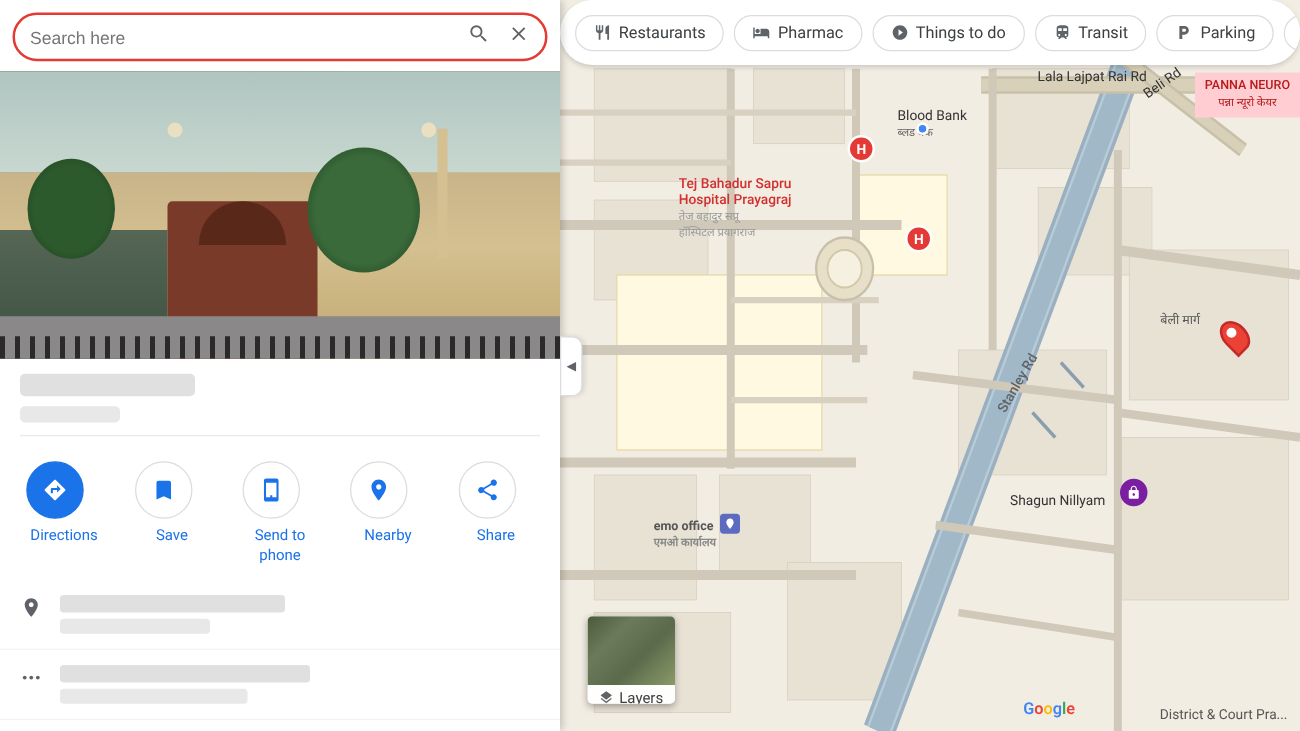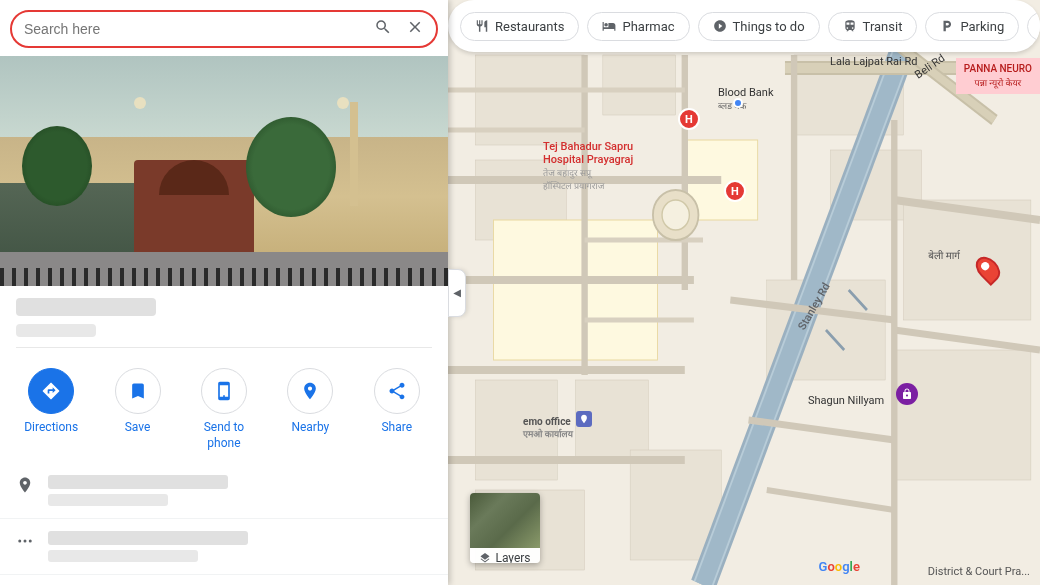--- a/index.html
+++ b/index.html
@@ -207,21 +207,20 @@
     
     .action-buttons {
       display: flex;
       justify-content: space-around;
       padding: 12px 8px;
       background: #fff;
     }
     .action-btn {
       display: flex;
       flex-direction: column;
-      align-items: center;
       gap: 6px;
       cursor: pointer;
       min-width: 60px;
     }
     .action-btn-circle {
       width: 46px;
       height: 46px;
       border-radius: 50%;
       border: 1.5px solid #dadce0;
       display: flex;

